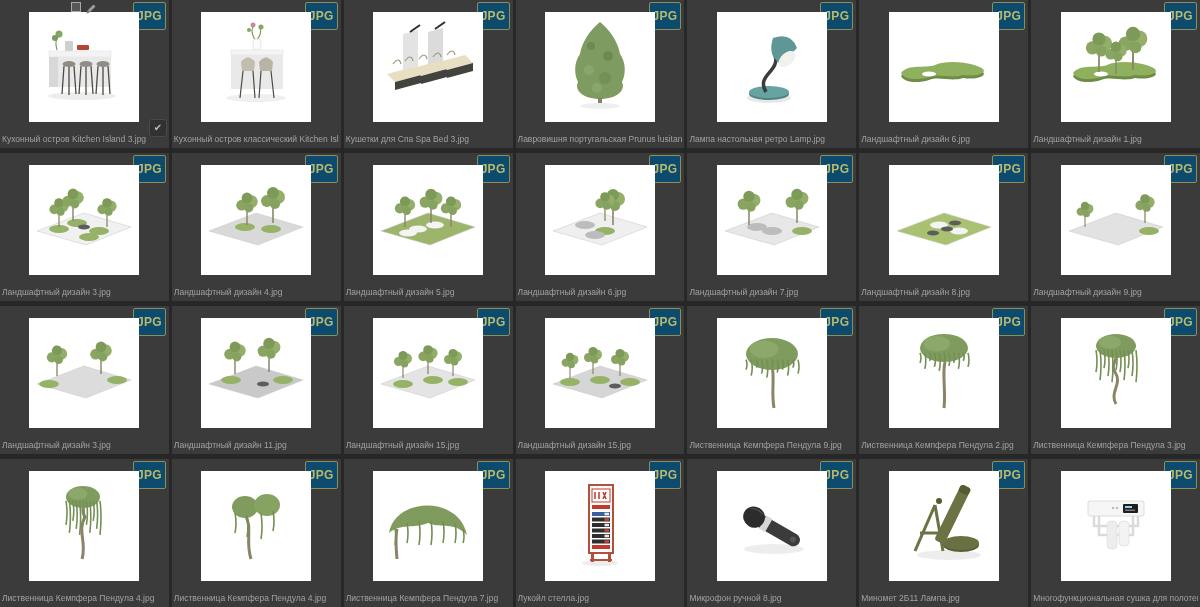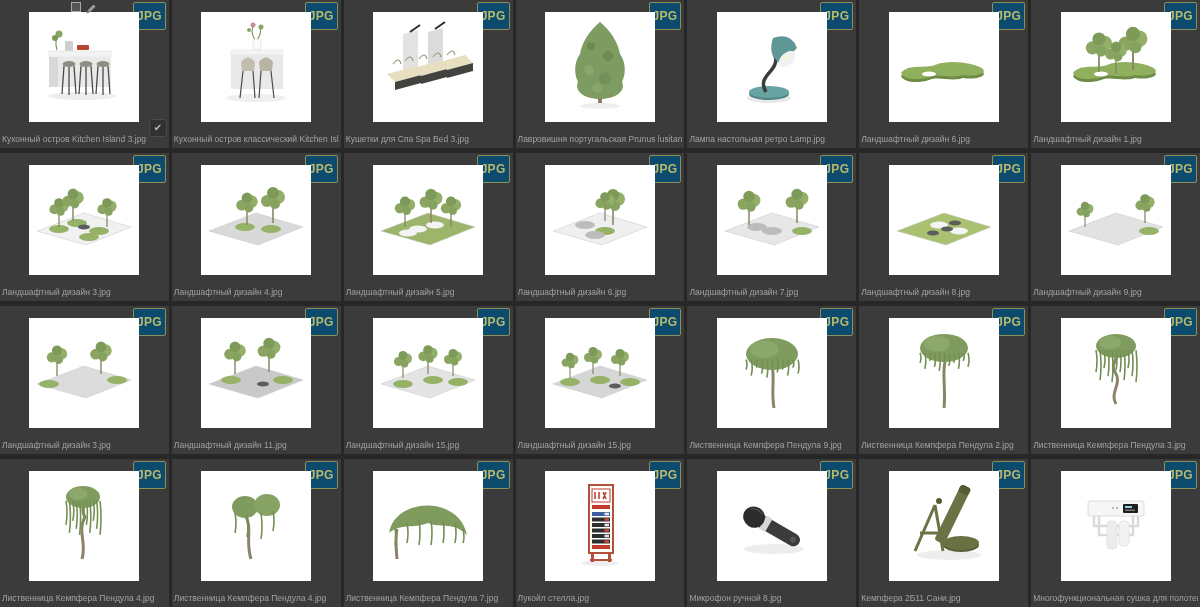--- a/index.html
+++ b/index.html
@@ -581,21 +581,21 @@
             <ellipse cx="72" cy="74" rx="18" ry="7" fill="#5a5f38"></ellipse>
             <ellipse cx="72" cy="72" rx="18" ry="7" fill="#6a7042"></ellipse>
             <g transform="rotate(26 62 48)">
               <rect x="56" y="12" width="11" height="62" rx="3" fill="#6c7244"></rect>
               <rect x="56" y="12" width="11" height="8" rx="3" fill="#555b33"></rect>
             </g>
             <path d="M46,34 L26,80 M46,34 L54,80 M31,62 L51,62" stroke="#6c7244" stroke-width="3" fill="none"></path>
             <circle cx="50" cy="30" r="3" fill="#555b33"></circle>
           </svg>
         </div>
-    <div class="fname">Кемпфера 2Б11 Сани.jpg</div>
+    <div class="fname">Миномет 2Б11 Лампа.jpg</div>
 
   </div><div class="cell">
     <span class="badge">JPG</span>
     <div class="thumb">
           <svg viewBox="0 0 110 110" xmlns="http://www.w3.org/2000/svg">
             <rect x="27" y="30" width="56" height="15" rx="2" fill="#f6f6f6" stroke="#dcdcdc" stroke-width="1"></rect>
             <rect x="62" y="33" width="15" height="9" rx="1" fill="#1e1e1e"></rect>
             <rect x="64" y="35" width="7" height="2" fill="#8fd0e8"></rect>
             <rect x="64" y="38.5" width="10" height="1.5" fill="#777"></rect>
             <circle cx="56" cy="37" r="1.2" fill="#bbb"></circle>

